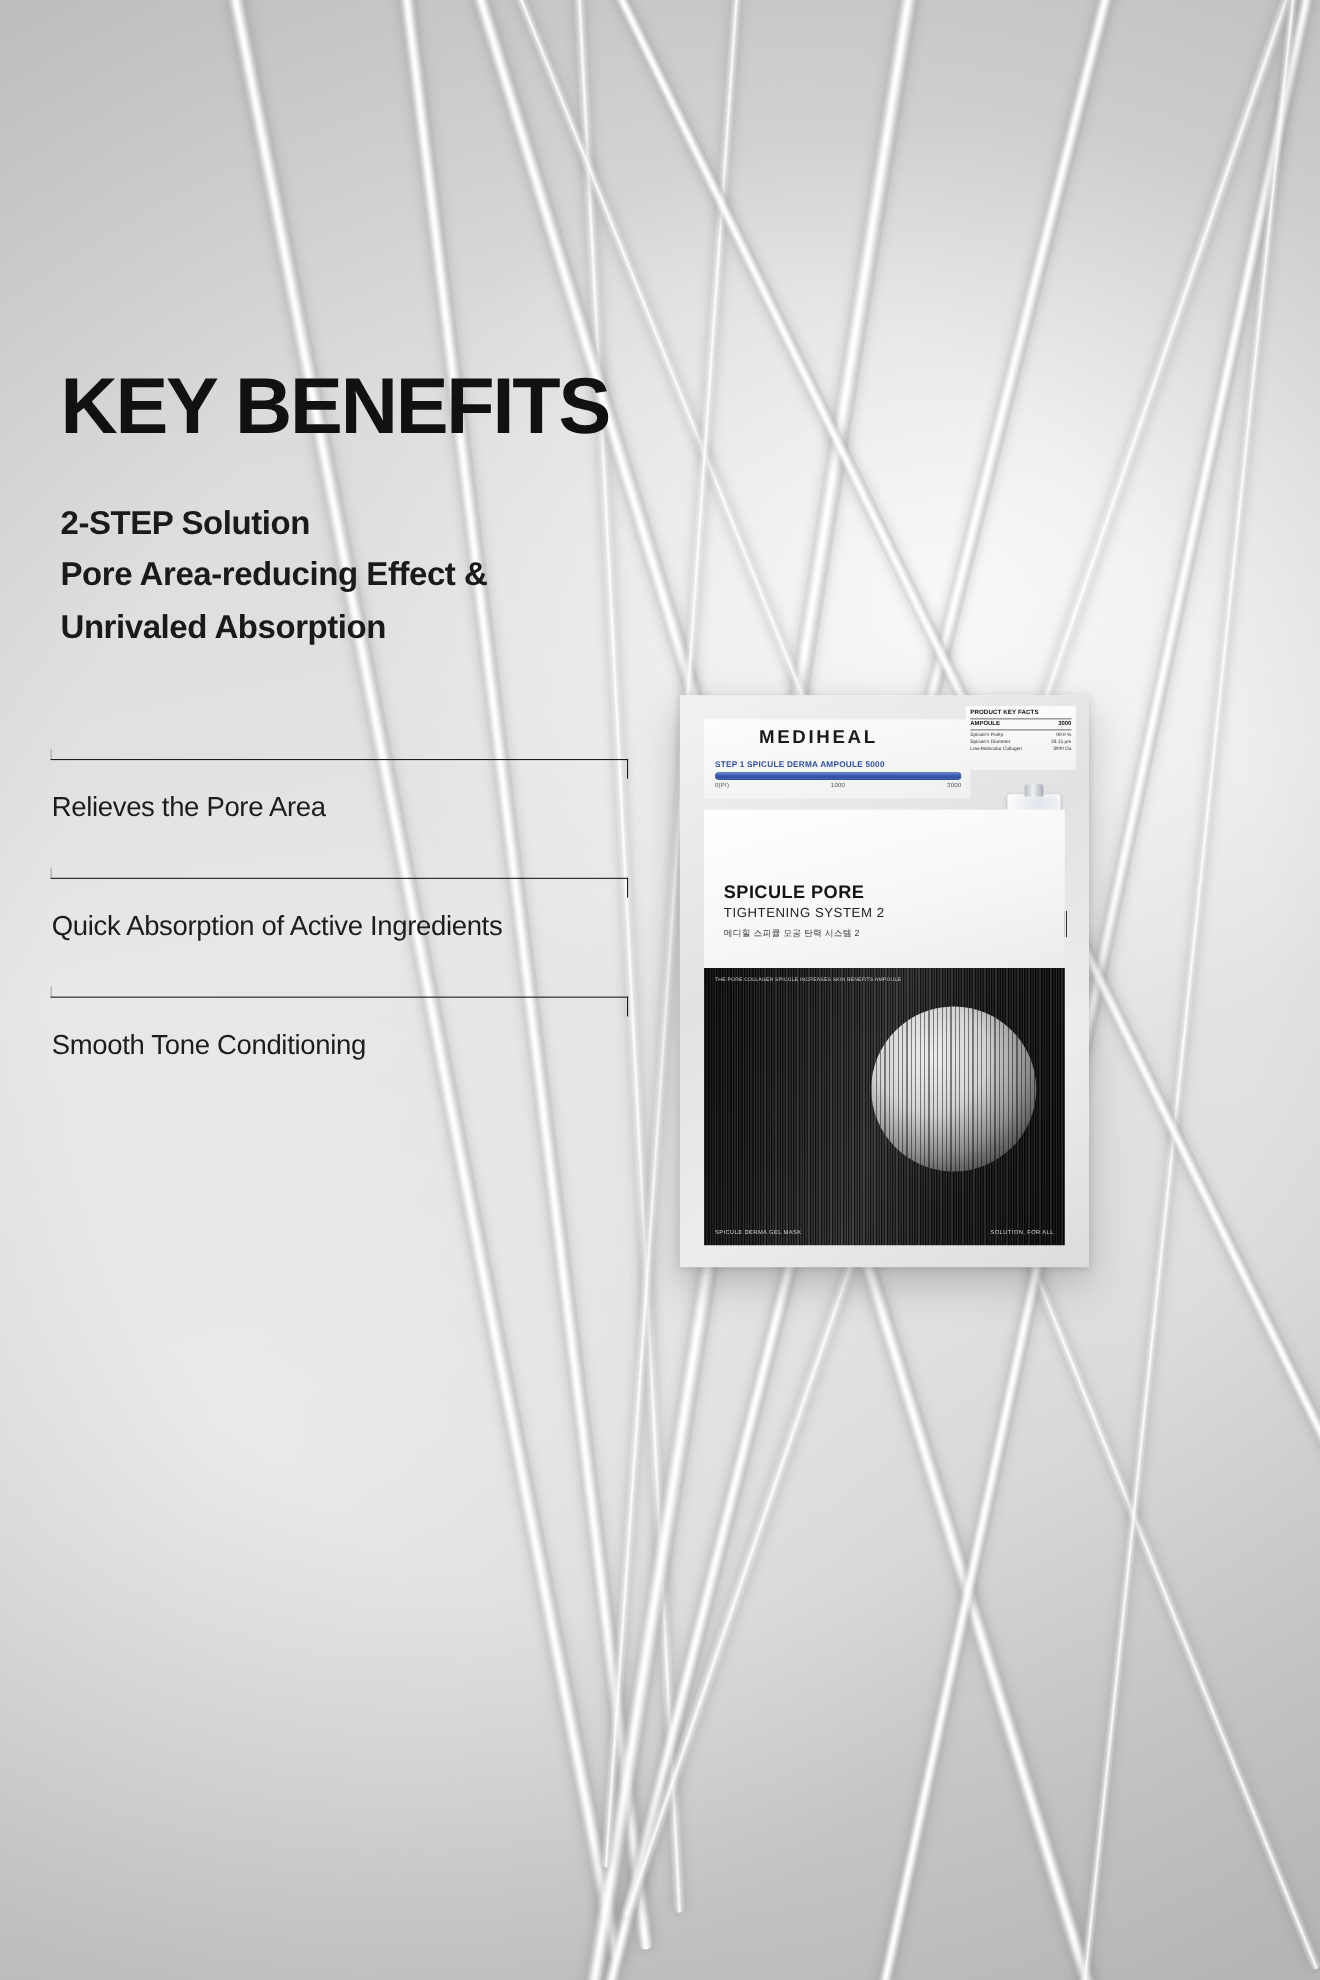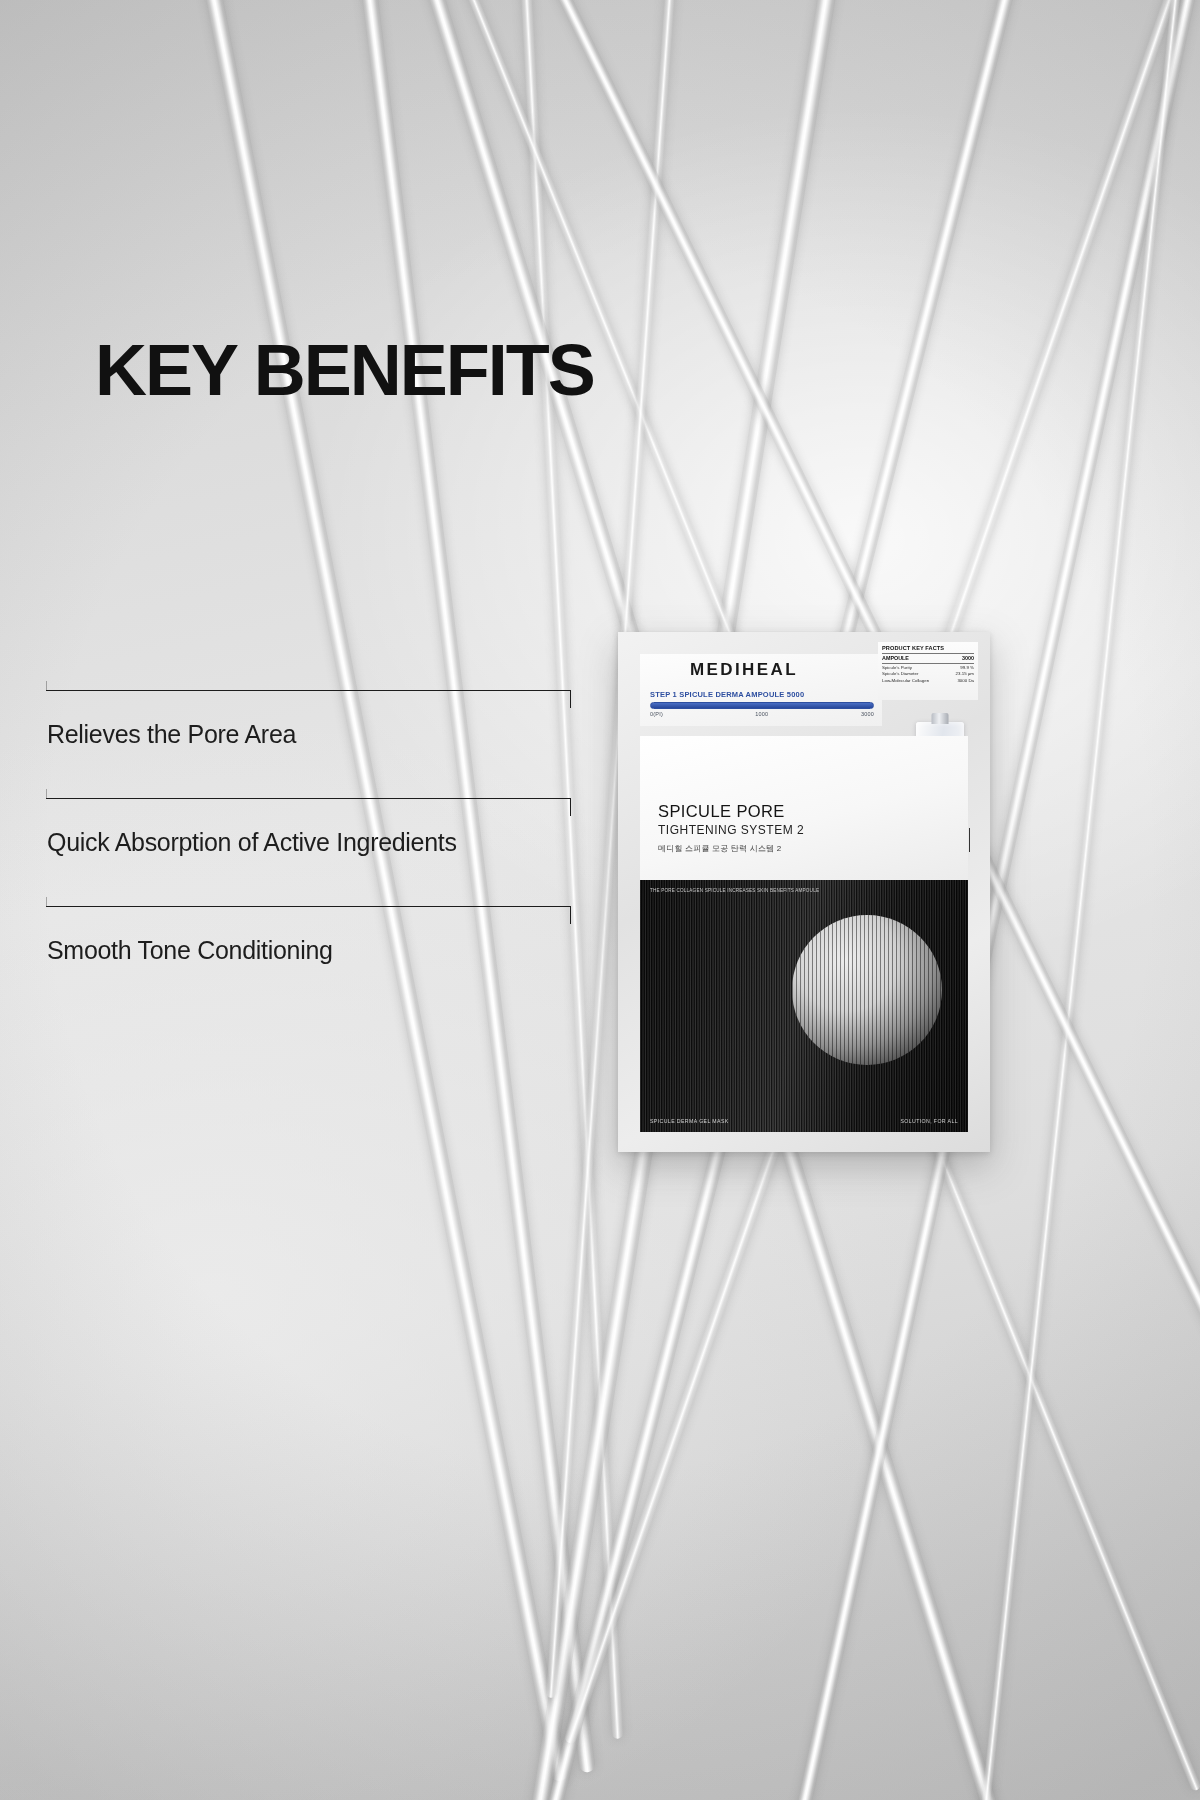--- a/index.html
+++ b/index.html
@@ -46,21 +46,21 @@
       rgba(220,220,220,0.55) 72%,
       rgba(155,155,155,0.22) 100%);
   }
 
   
   .content { position:absolute; inset:0; }
 
   #heading {
     position:absolute; left:55px; top:334px;
     font-size:72px; font-weight:bold; letter-spacing:-2px;
-    color:#111; line-height:1;margin-left:40px;
+    color:#111; line-height:1;
   }
   #subheading {
     position:absolute; left:55px; top:452px;
     font-size:30px; font-weight:bold; color:#1a1a1a;
     line-height:1.58; letter-spacing:-0.4px;
   }
 
   #benefit-list { position:absolute; left:46px; top:690px; width:530px; }
   .benefit-row { position:relative; height:108px; }
   .benefit-rule {
@@ -167,21 +167,21 @@
     opacity:0.88;
   }
 
   
   .pkg-body {
     position:absolute; left:22px; top:104px; right:22px; height:148px;
     background:linear-gradient(165deg,#ffffff 0%,#f7f7f7 55%,#ebebeb 100%);
   }
   #product-title {
     position:absolute; left:18px; top:66px;
-    font-size:16.5px; font-weight:normal; letter-spacing:0.4px; color:#141414;
+    font-size:16.5px; font-weight:bold; letter-spacing:0.4px; color:#141414;
   }
   #product-sub {
     position:absolute; left:18px; top:87px;
     font-size:12px; letter-spacing:0.5px; color:#232323;
   }
   #product-kr {
     position:absolute; left:18px; top:107px;
     font-size:8px; color:#3a3a3a; letter-spacing:0.2px;
   }
 
@@ -241,20 +241,25 @@
   <div class="rod" style="width:14px;height:2200px;left:1015px;top:-320px;transform:rotate(12deg);"></div>
   <div class="rod thin" style="width:9px;height:2100px;left:1090px;top:-280px;transform:rotate(6deg);"></div>
   <div class="rod thin" style="width:10px;height:1900px;left:612px;top:-200px;transform:rotate(4deg);"></div>
   <div class="rod" style="width:13px;height:2200px;left:930px;top:-340px;transform:rotate(-26deg);"></div>
 </div>
 
 <div class="content">
 
   <h1 id="heading">KEY BENEFITS</h1>
 
+  <div id="subheading">
+    <div>2-STEP Solution</div>
+    <div>Pore Area-reducing Effect &amp;</div>
+    <div>Unrivaled Absorption</div>
+  </div>
 
   <div id="benefit-list">
     <div class="benefit-row">
       <div class="benefit-rule"></div>
       <div class="benefit-label">Relieves the Pore Area</div>
     </div>
     <div class="benefit-row">
       <div class="benefit-rule"></div>
       <div class="benefit-label">Quick Absorption of Active Ingredients</div>
     </div>

